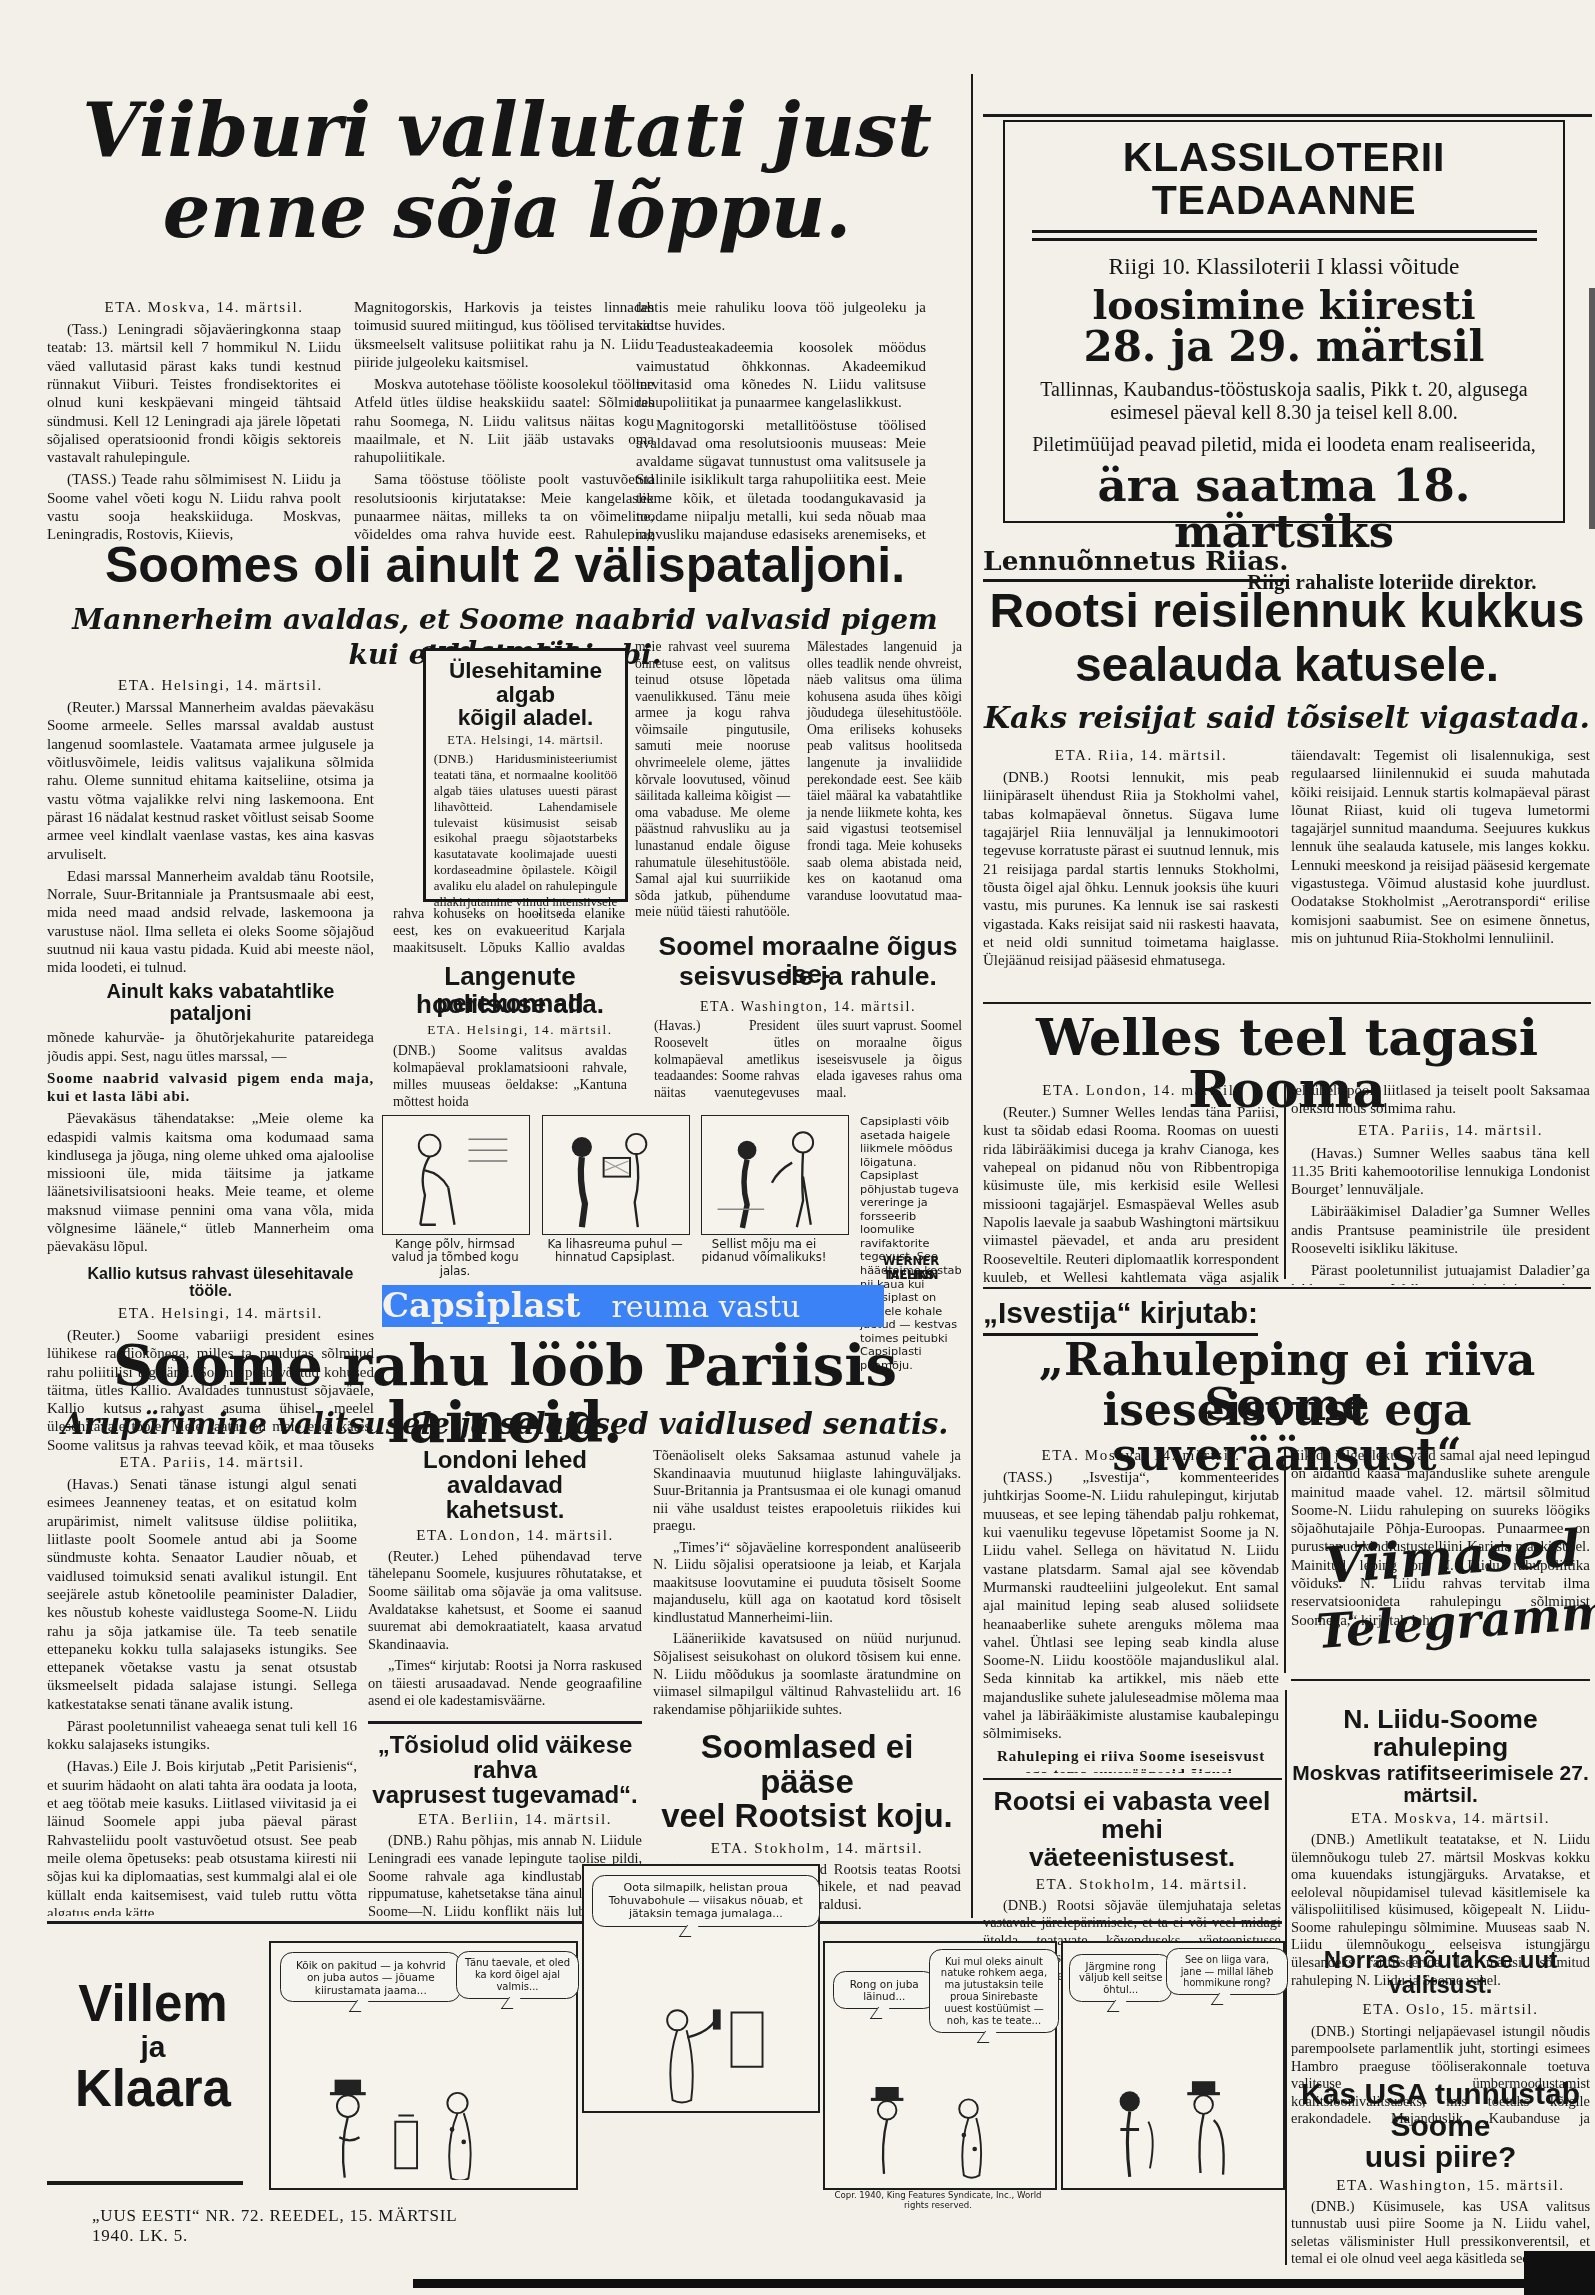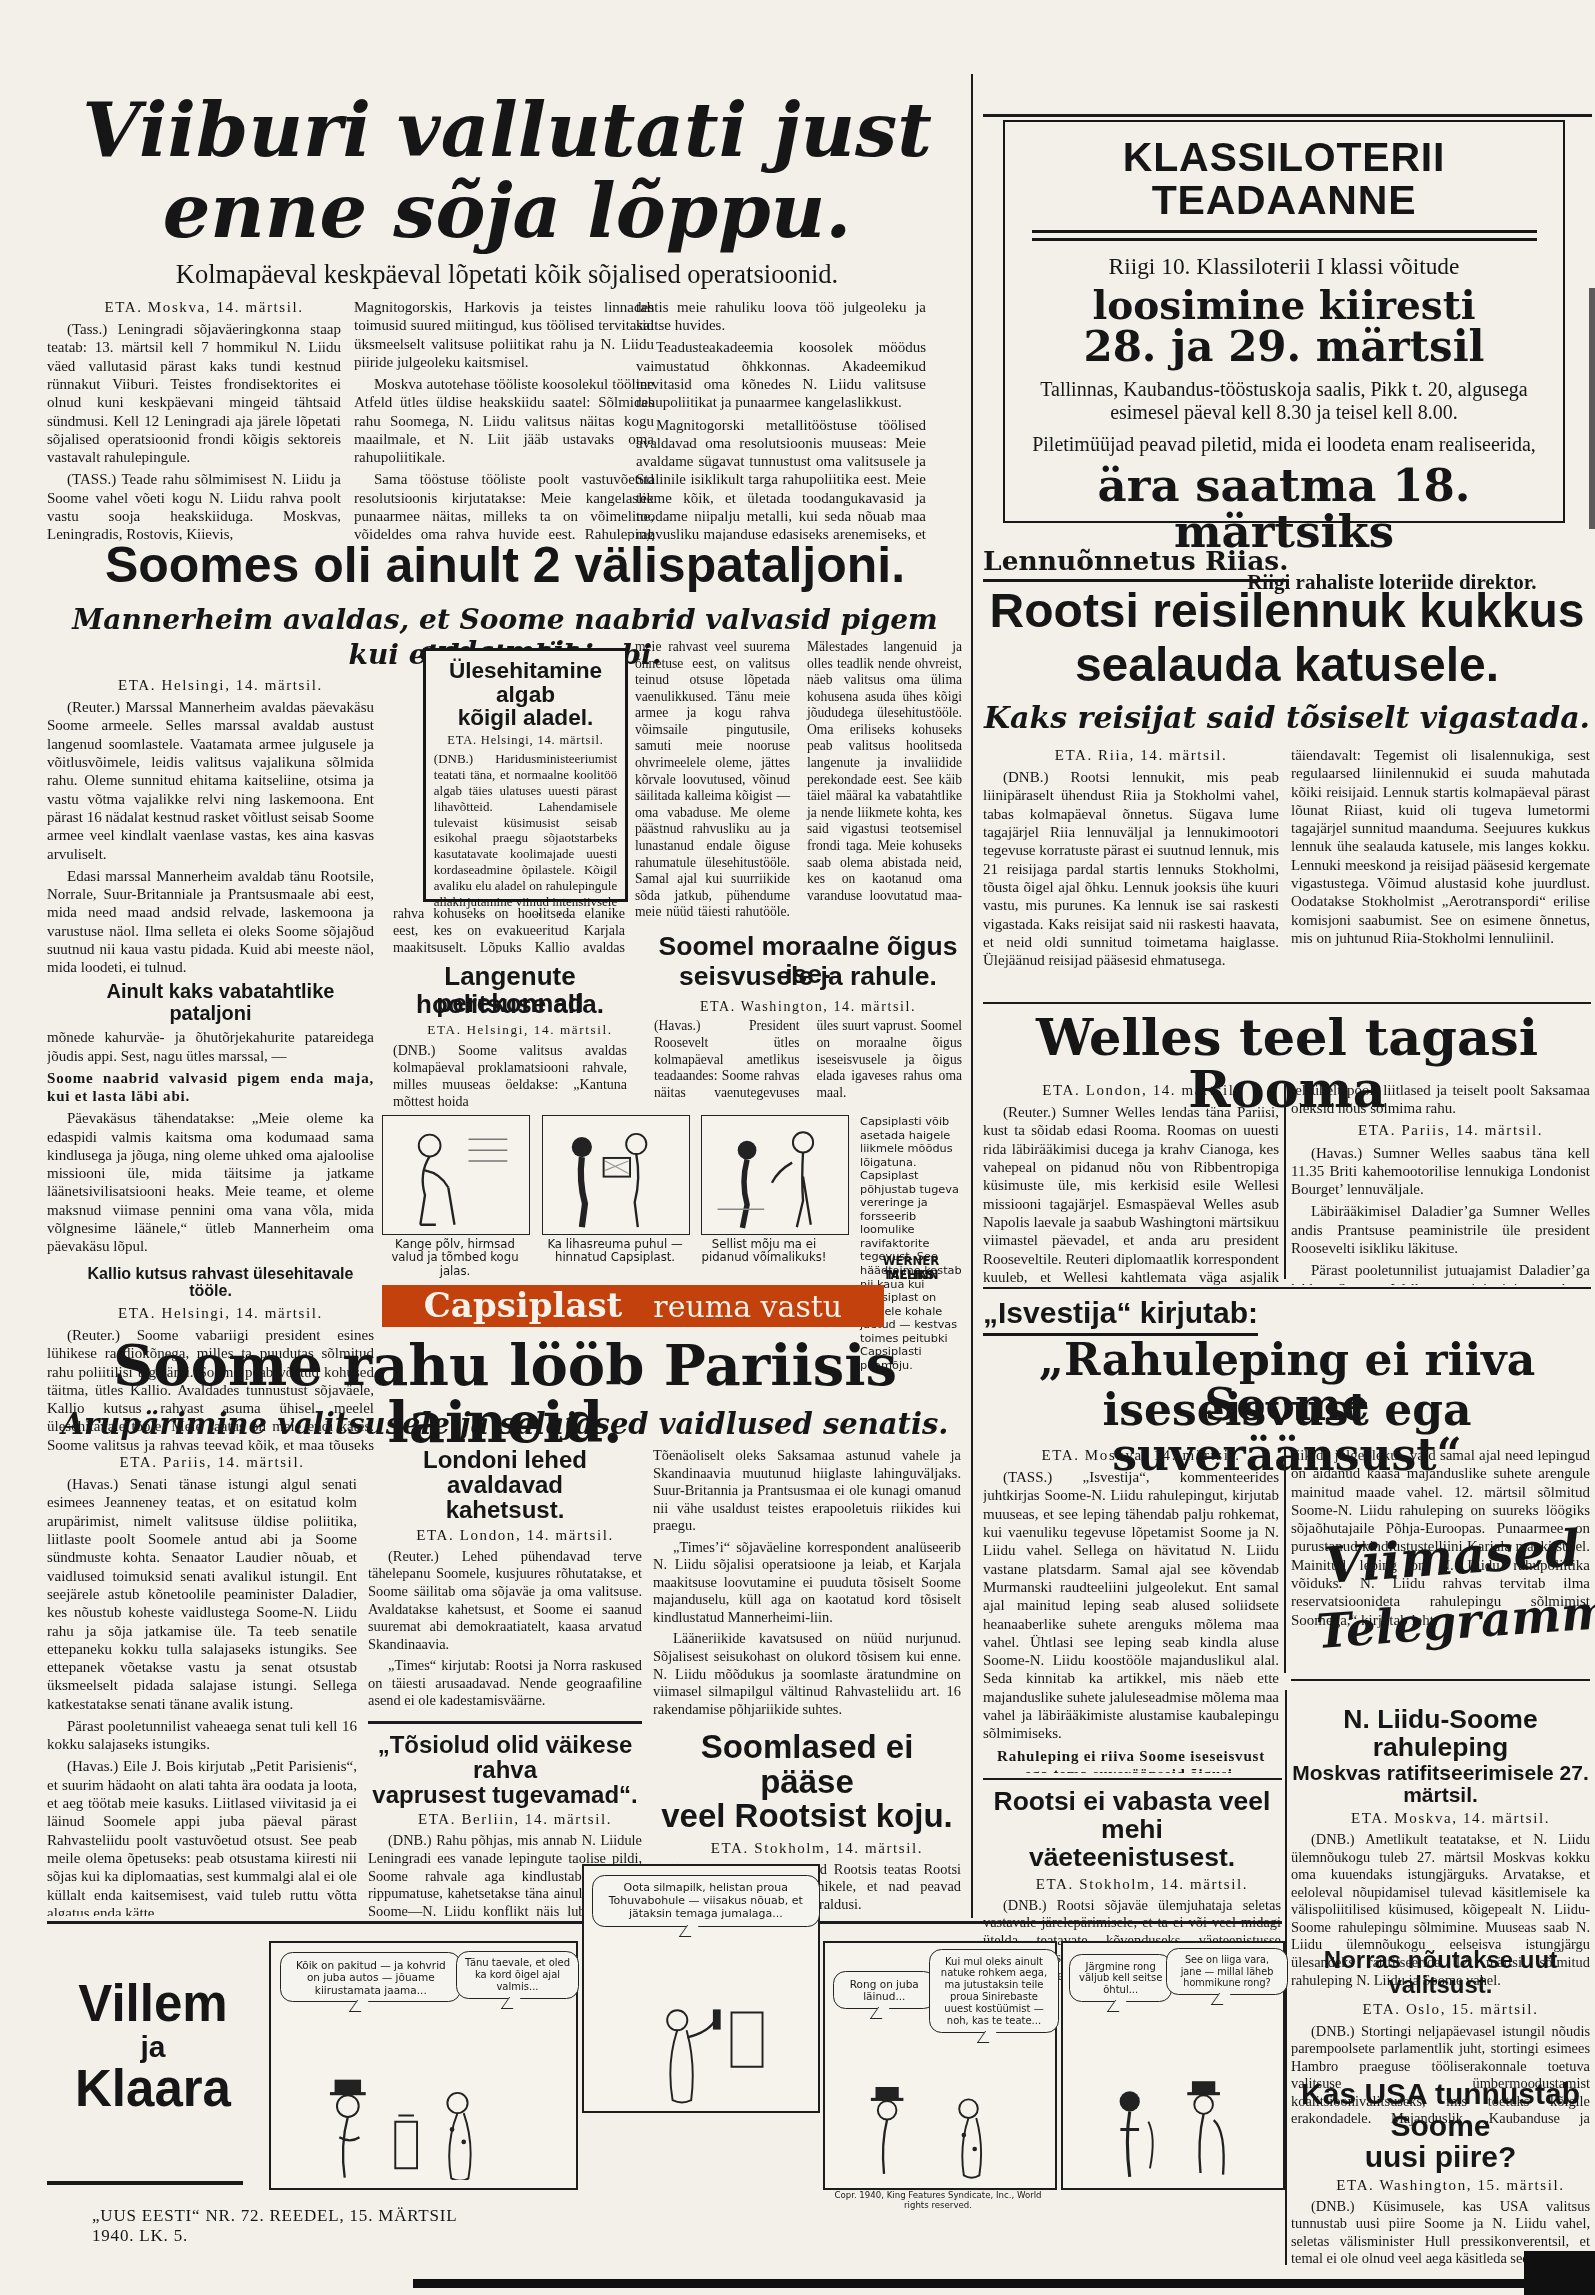--- a/index.html
+++ b/index.html
@@ -21,35 +21,34 @@
   .boxed{border:2.3px solid #171717;background:#f2f0e9;}
   .bubble{position:absolute;border:1.6px solid #232323;border-radius:12.5px;background:#f6f4ee;
           padding:5.5px 7px;font-family:"DejaVu Sans",sans-serif;text-align:center;line-height:1.18;}
   .bubble:after{content:"";position:absolute;left:40%;bottom:-11px;width:11px;height:11px;
           border-left:1.6px solid #232323;border-bottom:1.6px solid #232323;background:#f6f4ee;
           transform:skew(-35deg);}
   .panel{position:absolute;border:2.3px solid #1d1d1d;background:#f5f3ec;}
   .cpanel{position:absolute;border:1.6px solid #222;background:#f5f3ec;}
   .cap-caption{position:absolute;font-family:"DejaVu Sans",sans-serif;font-size:11.7px;line-height:1.15;
           text-align:center;}
-  .cap-banner{position:absolute;background:#c2410c;color:#f4f2ea;display:flex;align-items:baseline;
-          justify-content:center;gap:31px;}
+  .cap-banner{position:absolute;background:#3b82f6;color:#f4f2ea;display:flex;align-items:baseline;
+          gap:31px;}
   .loterii-inner{padding:14px 26.5px;}
   .dbl{height:4.7px;border-top:3.9px solid #171717;border-bottom:3.9px solid #171717;margin:7.8px 0 12.5px 0;}
   .script-head{font-family:"DejaVu Serif",serif;font-weight:bold;font-style:italic;line-height:0.95;
           transform:rotate(-4deg);}
 </style>
 </head>
 <body>
 
 <div class="page">
 
   <div class="abs h-serif" style="left:55px;top:92px;width:904px;font-size:75px;font-style:italic;">Viiburi vallutati just</div>
   <div class="abs h-serif" style="left:55px;top:173px;width:904px;font-size:75px;font-style:italic;">enne sõja lõppu.</div>
-  <div class="abs" style="left:55px;top:259px;width:904px;font-size:26.5px;text-align:center;">Kolmapäeval keskpäeval lõpetati kõik sõjalised operatsioonid.</div>
 
   <div class="abs body-text" style="left:47px;top:298px;width:294px;height:243px;">
     <p class="dl">ETA. Moskva, 14. märtsil.</p>
     <p>(Tass.) Leningradi sõjaväeringkonna staap teatab: 13. märtsil kell 7 hommikul N. Liidu väed vallutasid pärast kaks tundi kestnud rünnakut Viiburi. Teistes frondisektorites ei olnud kuni keskpäevani mingeid tähtsaid sündmusi. Kell 12 Leningradi aja järele lõpetati sõjalised operatsioonid frondi kõigis sektoreis vastavalt rahulepingule.</p>
     <p>(TASS.) Teade rahu sõlmimisest N. Liidu ja Soome vahel võeti kogu N. Liidu rahva poolt vastu sooja heakskiiduga. Moskvas, Leningradis, Rostovis, Kiievis,</p>
   </div>
   <div class="abs body-text" style="left:354px;top:298px;width:300px;height:243px;">
     <p class="ni">Magnitogorskis, Harkovis ja teistes linnades toimusid suured miitingud, kus töölised tervitasid üksmeelselt valitsuse poliitikat rahu ja N. Liidu piiride julgeoleku kaitsmisel.</p>
     <p>Moskva autotehase tööliste koosolekul tööline Atfeld ütles üldise heakskiidu saatel: Sõlmides rahu Soomega, N. Liidu valitsus näitas kogu maailmale, et N. Liit jääb ustavaks oma rahupoliitikale.</p>
     <p>Sama tööstuse tööliste poolt vastuvõetud resolutsioonis kirjutatakse: Meie kangelaslik punaarmee näitas, milleks ta on võimeline, võideldes oma rahva huvide eest. Rahuleping Soomega on Stalini rahupoliitika uueks võiduks. Meie tervitame soojalt oma valitsust, kes oskas saavutada seda, mida ta</p>

